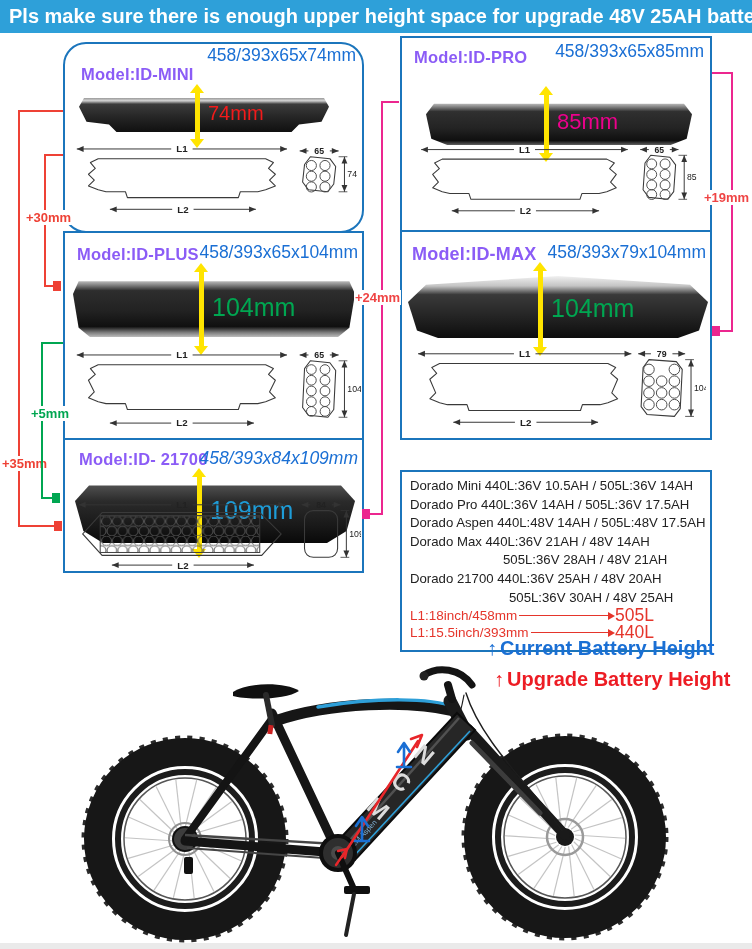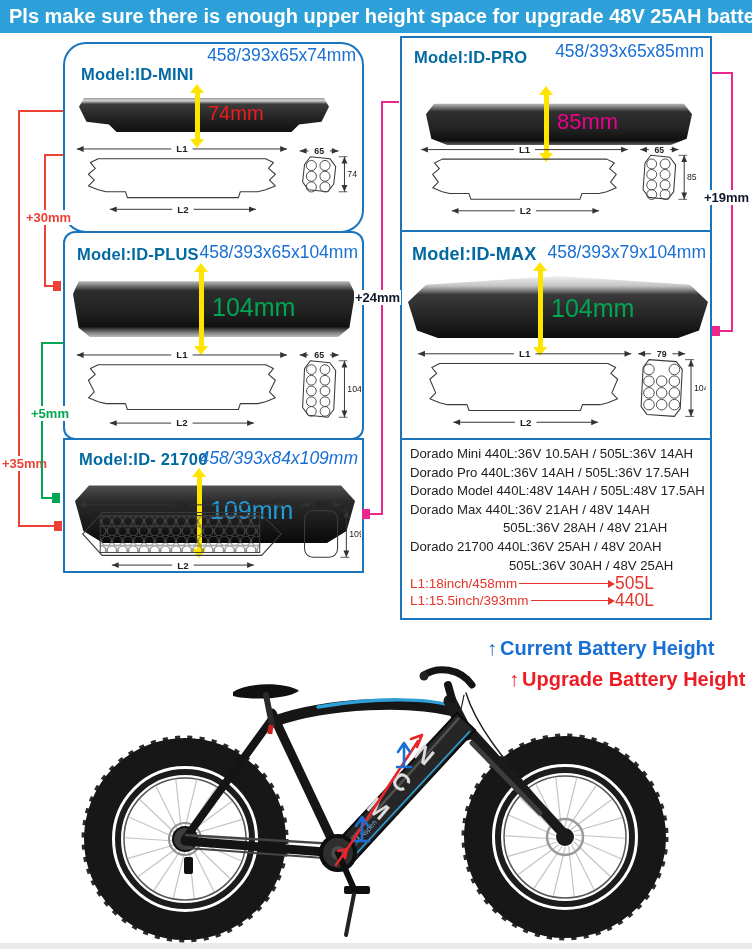--- a/index.html
+++ b/index.html
@@ -2,21 +2,21 @@
 <html><head>
 <meta charset="utf-8">
 <style>
   html,body{margin:0;padding:0;background:#fff;}
   body{width:752px;height:949px;position:relative;overflow:hidden;
        font-family:"Liberation Sans", sans-serif;}
   .banner{position:absolute;left:0;top:0;width:752px;height:33px;background:#2ea0d9;
           color:#fff;font-weight:bold;font-size:20px;line-height:32px;
           padding-left:9px;box-sizing:border-box;white-space:nowrap;}
   .panel{position:absolute;background:#fff;border:2px solid #1b75bc;box-sizing:border-box;}
-  .model{position:absolute;font-weight:bold;color:#0369a1;font-size:16.5px;letter-spacing:.2px;white-space:nowrap;}
+  .model{position:absolute;font-weight:bold;color:#8b5cf6;font-size:16.5px;letter-spacing:.2px;white-space:nowrap;}
   .dims{position:absolute;color:#1a6fd4;font-size:17.5px;white-space:nowrap;}
   .batt-zone{position:absolute;}
   .batt{position:absolute;left:0;right:0;}
   .batt-mini{top:4px;height:34px;background:linear-gradient(180deg,#9a9a9a 0,#d2d2d2 8%,#3c3c3c 18%,#262626 55%,#101010 100%);
     clip-path:polygon(2% 0,98% 0,100% 26%,97% 70%,88% 78%,85% 100%,15% 100%,12% 78%,3% 70%,0 26%);}
   .batt-pro{top:5px;height:44px;background:linear-gradient(180deg,#e2e2e2 0,#9c9c9c 10%,#303030 24%,#232323 62%,#0f0f0f 90%,#606060 100%);
     clip-path:polygon(3% 6%,97% 6%,100% 30%,98% 86%,92% 100%,8% 100%,2% 86%,0 30%);}
   .batt-plus{top:6px;height:58px;background:linear-gradient(180deg,#dadada 0,#8f8f8f 9%,#2e2e2e 20%,#222 55%,#101010 82%,#7a7a7a 92%,#bdbdbd 100%);
     clip-path:polygon(2% 4%,98% 4%,100% 26%,98% 84%,94% 100%,6% 100%,2% 84%,0 26%);}
   .batt-max{top:4px;height:62px;background:linear-gradient(180deg,#f1f1f1 0,#c4c4c4 16%,#3a3a3a 30%,#262626 62%,#0d0d0d 100%);
@@ -30,22 +30,22 @@
      border-left:7px solid transparent;border-right:7px solid transparent;border-top:9px solid #ffe400;}
   .h-label{position:absolute;white-space:nowrap;}
   .tech{position:absolute;}
   .vline{position:absolute;width:0;border-left:2px solid;}
   .hline{position:absolute;height:0;border-top:2px solid;}
   .ah-r{position:absolute;width:0;height:0;border-top:5px solid transparent;border-bottom:5px solid transparent;border-left:8px solid;}
   .ah-l{position:absolute;width:0;height:0;border-top:5px solid transparent;border-bottom:5px solid transparent;border-right:8px solid;}
   .br-label{position:absolute;background:#fff;font-weight:bold;font-size:13px;padding:0 1px;white-space:nowrap;}
   .red{color:#ee4135;border-color:#ee4135;}
   .green{color:#00a651;border-color:#00a651;}
-  .magenta{color:#0f172a;border-color:#ec268f;}
-  .specs{padding:5px 16px 0 8px;}
+  .magenta{color:#ef4444;border-color:#ec268f;}
+  .specs{padding:5px 16px 0 8px;margin-top:32px;}
   .spec-line{font-size:13.2px;line-height:18.6px;color:#222;white-space:nowrap;}
   .spec-indent1{padding-left:93px;}
   .spec-indent2{padding-left:99px;}
   .remarks-title{color:#e5352b;font-size:14px;line-height:15px;margin-top:1px;}
   .remark{display:flex;align-items:center;width:244px;color:#e5352b;font-size:13.5px;line-height:17px;white-space:nowrap;}
   .r-arrow{flex:1;height:0;border-top:1.5px solid #e5352b;margin:0 2px;position:relative;min-width:22px;}
   .r-arrow::after{content:"";position:absolute;right:-2px;top:-4.5px;width:0;height:0;
      border-top:4px solid transparent;border-bottom:4px solid transparent;border-left:7px solid #e5352b;}
   .r-target{font-size:17.5px;}
   .legend-line{position:absolute;font-weight:bold;font-size:20px;white-space:nowrap;}
@@ -143,21 +143,21 @@
       <text x="257" y="13.5" text-anchor="middle" font-size="9" font-weight="bold" fill="#222">65</text>
       <line x1="283" y1="16" x2="283" y2="62" stroke="#333" stroke-width="1"></line>
       <polygon points="283,16 280,23 286,23" fill="#333"></polygon>
       <polygon points="283,62 280,55 286,55" fill="#333"></polygon>
       <line x1="277" y1="16" x2="286" y2="16" stroke="#333" stroke-width="0.8"></line>
       <line x1="277" y1="62" x2="286" y2="62" stroke="#333" stroke-width="0.8"></line>
       <text x="286" y="42" text-anchor="start" font-size="9" fill="#222">85</text>
     </svg>
 </section>
 
-<section class="panel" style="left:63px;top:231px;width:301px;height:209px;border-radius:12px;">
+<section class="panel" style="left:63px;top:231px;width:301px;height:209px;">
   <span class="model" style="left:12px;top:12px;">Model:ID-PLUS</span>
   <span class="dims" style="right:4px;top:9px;">458/393x65x104mm</span>
   <div class="batt-zone" style="left:8px;top:40px;width:282px;height:72px;">
     <div class="batt batt-plus"></div>
     <div class="h-arrow" style="left:126px;top:-2px;bottom:-2px;"></div>
     <span class="h-label" style="left:139px;top:20px;font-size:25px;color:#00a651;">104mm</span>
   </div>
   <svg class="tech" style="left:4px;bottom:2px;" width="292" height="92" viewBox="0 0 300 92">
       <line x1="8" y1="10" x2="105" y2="10" stroke="#333" stroke-width="1"></line>
       <line x1="127" y1="10" x2="224" y2="10" stroke="#333" stroke-width="1"></line>
@@ -286,21 +286,21 @@
       <polygon points="285,62 282,55 288,55" fill="#333"></polygon>
       <line x1="279" y1="14" x2="288" y2="14" stroke="#333" stroke-width="0.8"></line>
       <line x1="279" y1="62" x2="288" y2="62" stroke="#333" stroke-width="0.8"></line>
       <text x="288" y="41" text-anchor="start" font-size="9" fill="#222">109</text>
     </svg>
 </section>
 
 <section class="panel specs" style="left:400px;top:438px;width:312px;height:182px;">
   <div class="spec-line">Dorado Mini 440L:36V 10.5AH / 505L:36V 14AH</div>
   <div class="spec-line">Dorado Pro 440L:36V 14AH / 505L:36V 17.5AH</div>
-  <div class="spec-line">Dorado Model 440L:48V 14AH / 505L:48V 17.5AH</div>
+  <div class="spec-line">Dorado Aspen 440L:48V 14AH / 505L:48V 17.5AH</div>
   <div class="spec-line">Dorado Max 440L:36V 21AH / 48V 14AH</div>
   <div class="spec-line spec-indent1">505L:36V 28AH / 48V 21AH</div>
   <div class="spec-line">Dorado 21700 440L:36V 25AH / 48V 20AH</div>
   <div class="spec-line spec-indent2">505L:36V 30AH / 48V 25AH</div>
   <div class="remark">
     <span>L1:18inch/458mm</span>
     <span class="r-arrow"></span>
     <span class="r-target">505L</span>
   </div>
   <div class="remark">
@@ -336,21 +336,21 @@
 
 <div class="vline magenta" style="left:381px;top:101px;height:412px;"></div>
 <div class="hline magenta" style="left:381px;top:101px;width:18px;"></div>
 <div class="hline magenta" style="left:370px;top:513px;width:13px;"></div>
 <div class="ah-l magenta" style="left:362px;top:509px;"></div>
 <div class="br-label magenta" style="left:354px;top:290px;">+24mm</div>
 
 <div class="legend-line" style="left:487px;top:637px;color:#1a6fd4;">
   <span class="legend-arrow">↑</span><span>Current Battery Height</span>
 </div>
-<div class="legend-line" style="left:509px;top:668px;color:#ed1c24;">
+<div class="legend-line" style="left:494px;top:668px;color:#ed1c24;">
   <span class="legend-arrow">↑</span><span>Upgrade Battery Height</span>
 </div>
 
 <div class="bike-wrap">
 <svg width="710" height="300" viewBox="0 0 710 300">
 
   <g>
     <circle cx="165" cy="194" r="99" fill="none" stroke="#2b2b2b" stroke-width="9" stroke-dasharray="5 7"></circle>
     <circle cx="165" cy="194" r="87" fill="none" stroke="#171717" stroke-width="28"></circle>
     <circle cx="165" cy="194" r="67" fill="none" stroke="#1c1c1c" stroke-width="6"></circle>

